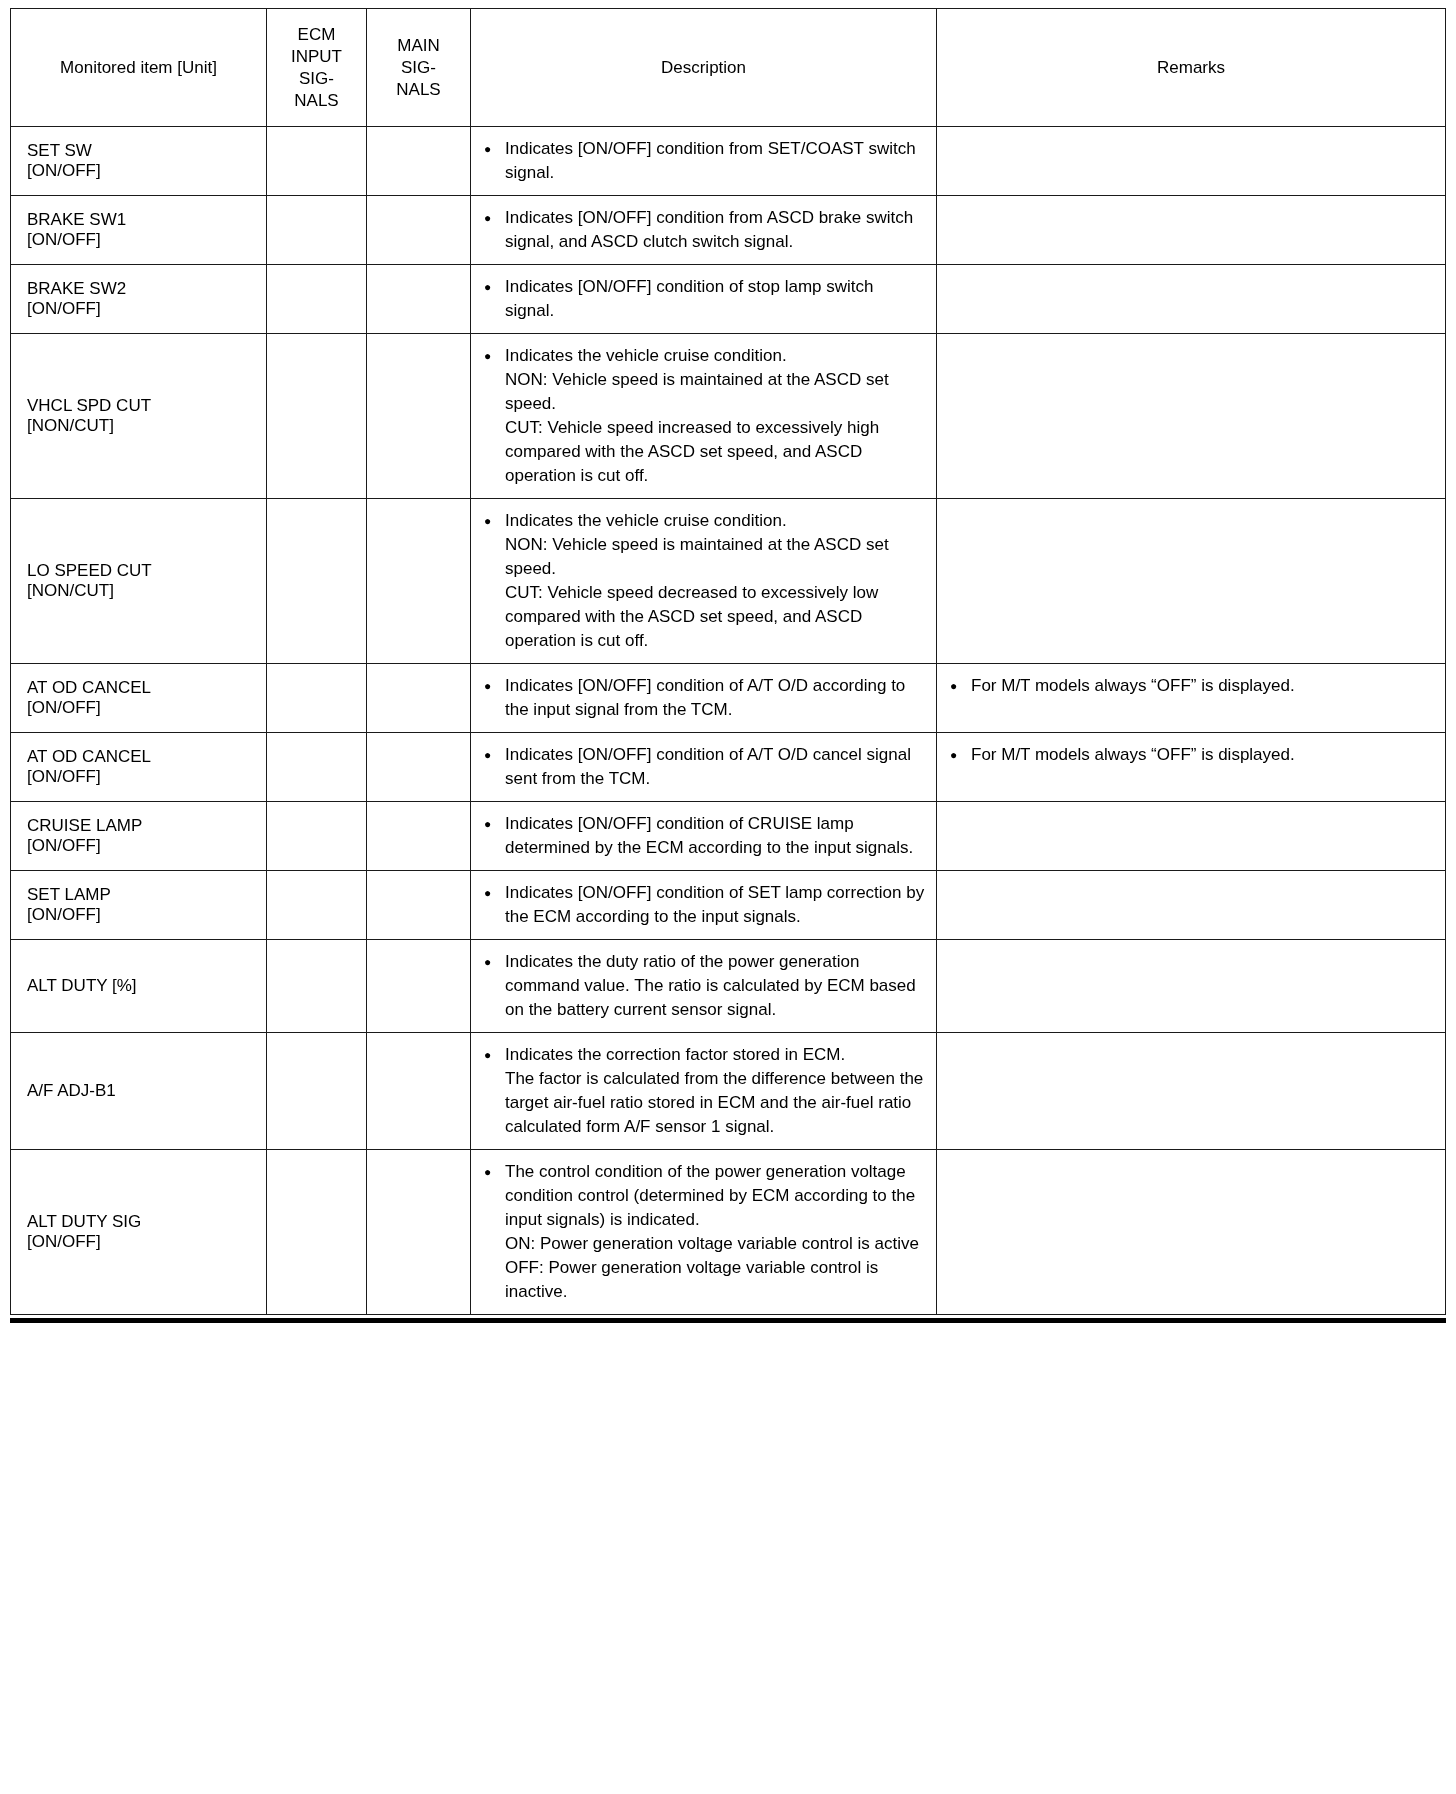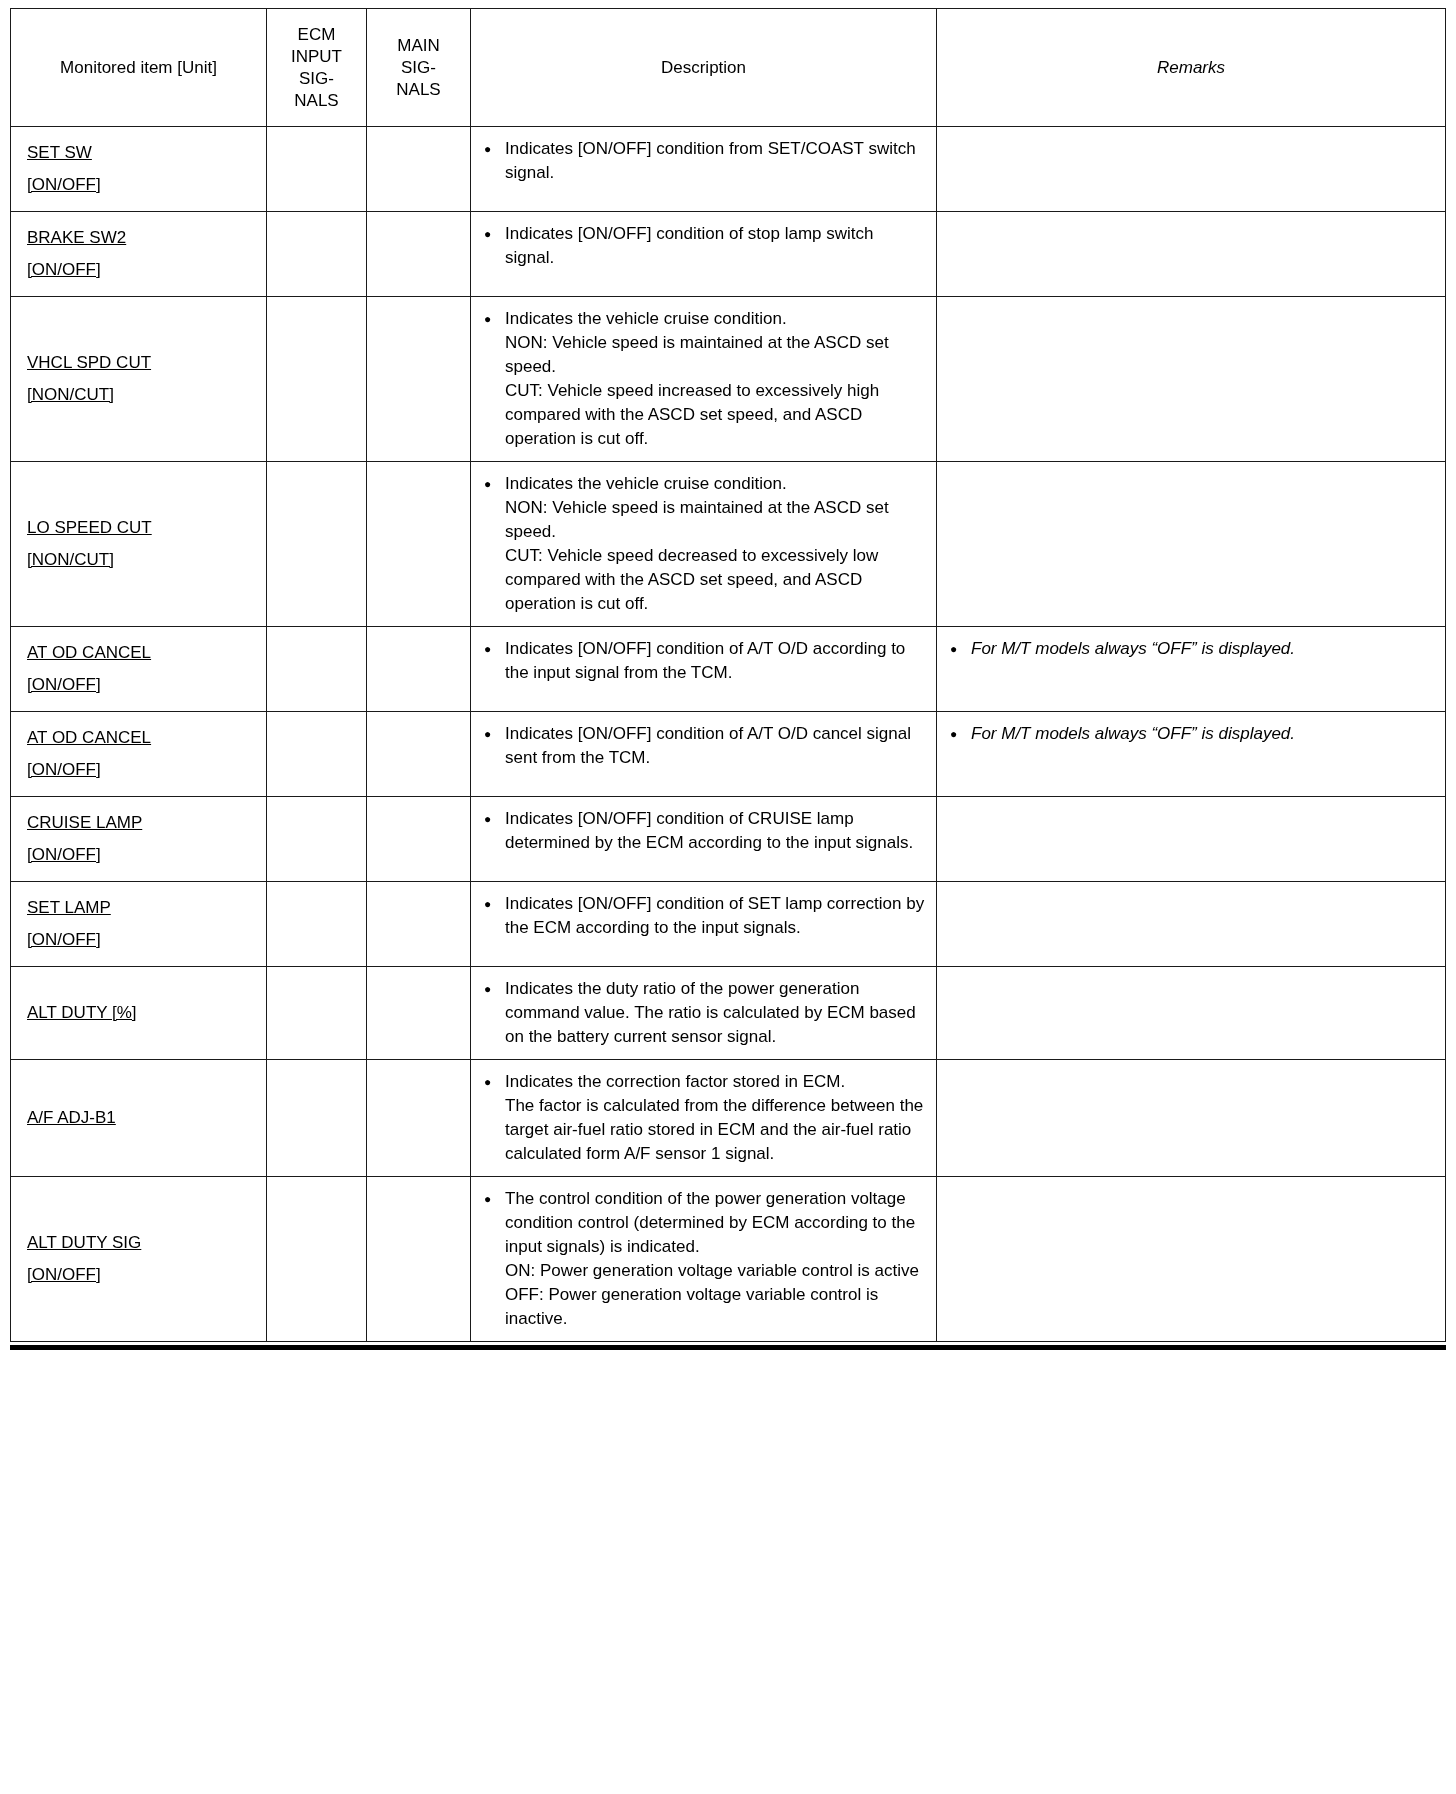--- a/index.html
+++ b/index.html
@@ -36,28 +36,27 @@
     text-align: center;
     white-space: pre-line;
     line-height: 22px;
     padding: 10px 6px;
     height: 118px;
   }
   .col-item    { width: 256px; }
   .col-ecm     { width: 100px; }
   .col-main    { width: 104px; }
   .col-desc    { width: 466px; }
-  .col-remarks { width: auto; font-style: italic; }
+  .col-remarks { width: auto; }
 
   td.col-item {
     padding: 10px 8px 10px 16px;
     white-space: pre-line;
-    line-height: 32px;
+    line-height: 20px;
     vertical-align: middle;
-    text-decoration: underline;
   }
   td.col-ecm, td.col-main {
     text-align: center;
   }
   td.col-desc, td.col-remarks {
     vertical-align: top;
     padding: 10px 10px 10px 13px;
     line-height: 24px;
   }
   .desc-line {
@@ -105,20 +104,33 @@
     <td class="col-main"><span class="cell-text"></span></td>
     <td class="col-desc">
               <div class="desc-line bulleted">
                 <span class="bullet">●</span>
                 <span class="line-text">Indicates [ON/OFF] condition from SET/COAST switch signal.</span>
               </div>
             </td>
     <td class="col-remarks"></td>
   </tr>
           <tr>
+    <td class="col-item"><span class="cell-text">BRAKE SW1
+[ON/OFF]</span></td>
+    <td class="col-ecm"><span class="cell-text"></span></td>
+    <td class="col-main"><span class="cell-text"></span></td>
+    <td class="col-desc">
+              <div class="desc-line bulleted">
+                <span class="bullet">●</span>
+                <span class="line-text">Indicates [ON/OFF] condition from ASCD brake switch signal, and ASCD clutch switch signal.</span>
+              </div>
+            </td>
+    <td class="col-remarks"></td>
+  </tr>
+          <tr>
     <td class="col-item"><span class="cell-text">BRAKE SW2
 [ON/OFF]</span></td>
     <td class="col-ecm"><span class="cell-text"></span></td>
     <td class="col-main"><span class="cell-text"></span></td>
     <td class="col-desc">
               <div class="desc-line bulleted">
                 <span class="bullet">●</span>
                 <span class="line-text">Indicates [ON/OFF] condition of stop lamp switch signal.</span>
               </div>
             </td>

